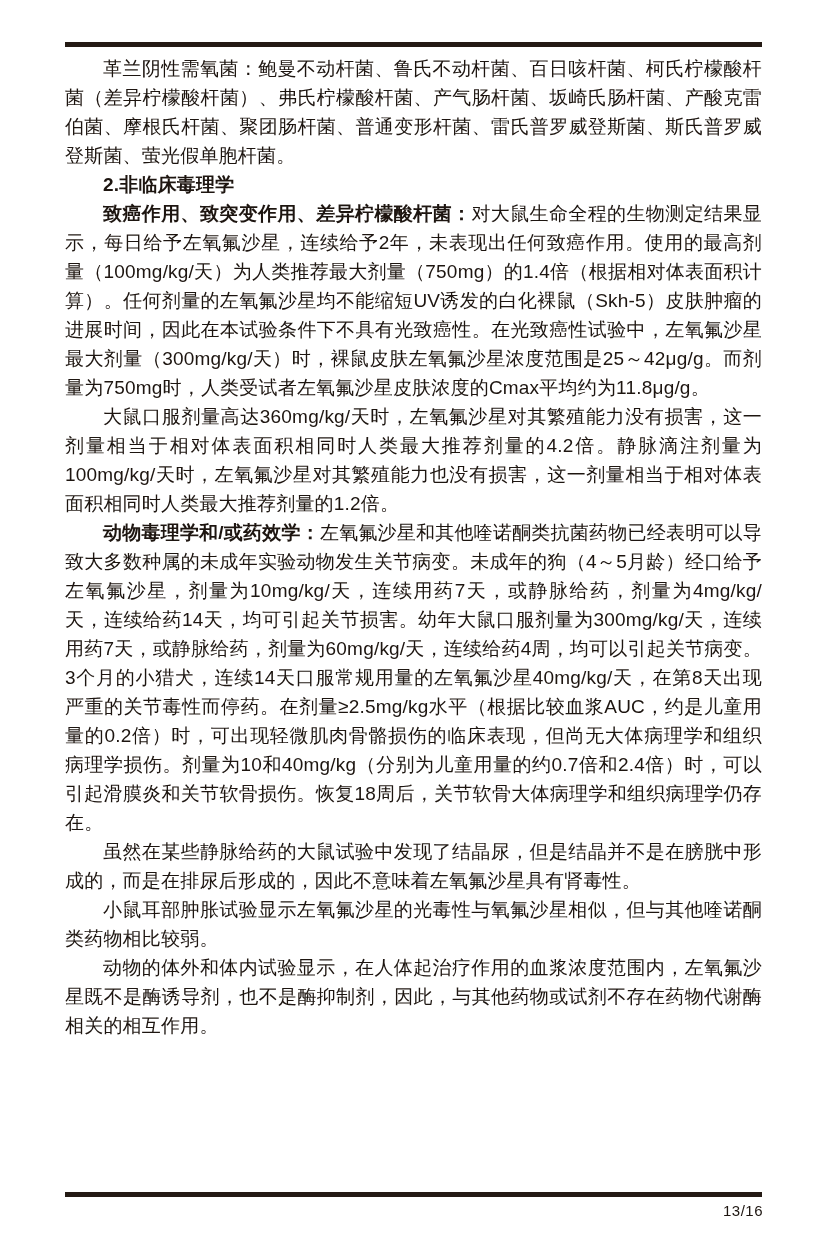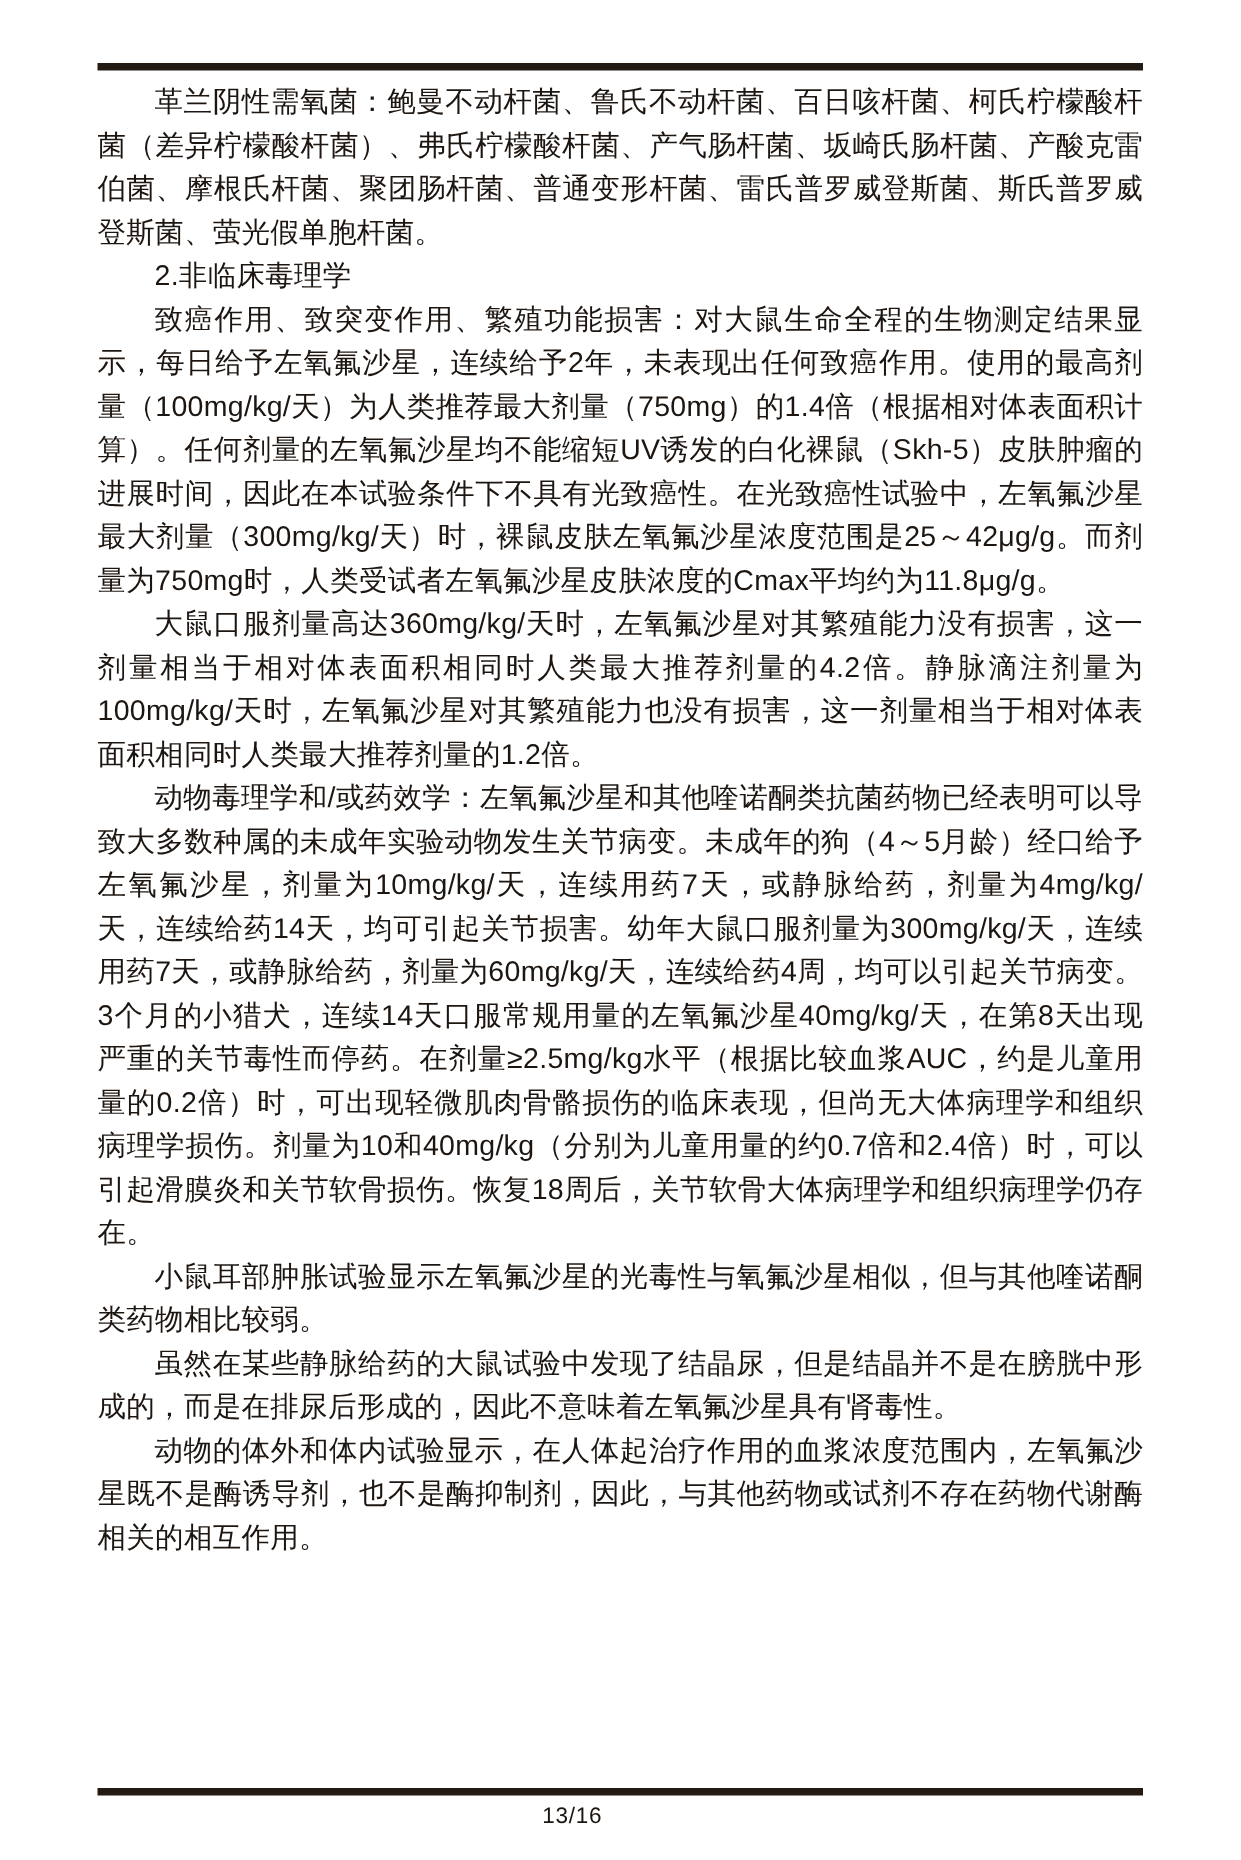--- a/index.html
+++ b/index.html
@@ -33,47 +33,47 @@
     color: #1d1510;
     font-size: 19px;
     line-height: 29px;
     letter-spacing: 0.2px;
     text-align: justify;
   }
   .para {
     margin: 0;
     text-indent: 2em;
   }
-  .bold, .lead { font-weight: normal; }
+  .bold, .lead { font-weight: bold; }
   .page-number {
     position: absolute;
     left: 0;
     top: 1202px;
     width: 100%;
-    text-align: center;
+    text-align: right;
     font-size: 15px;
     color: #1d1510;
     letter-spacing: 0.5px;
   }
 </style>
 </head>
 <body>
 
 <div class="page">
 
   <div class="rule top"></div>
 
   <div class="content">
     <p class="para"><span>革兰阴性需氧菌：鲍曼不动杆菌、鲁氏不动杆菌、百日咳杆菌、柯氏柠檬酸杆菌（差异柠檬酸杆菌）、弗氏柠檬酸杆菌、产气肠杆菌、坂崎氏肠杆菌、产酸克雷伯菌、摩根氏杆菌、聚团肠杆菌、普通变形杆菌、雷氏普罗威登斯菌、斯氏普罗威登斯菌、萤光假单胞杆菌。</span></p>
     <p class="para bold"><span>2.非临床毒理学</span></p>
-    <p class="para"><b class="lead">致癌作用、致突变作用、繁殖功能损害：</b><span>对大鼠生命全程的生物测定结果显示，每日给予左氧氟沙星，连续给予2年，未表现出任何致癌作用。使用的最高剂量（100mg/kg/天）为人类推荐最大剂量（750mg）的1.4倍（根据相对体表面积计算）。任何剂量的左氧氟沙星均不能缩短UV诱发的白化裸鼠（Skh-5）皮肤肿瘤的进展时间，因此在本试验条件下不具有光致癌性。在光致癌性试验中，左氧氟沙星最大剂量（300mg/kg/天）时，裸鼠皮肤左氧氟沙星浓度范围是25～42μg/g。而剂量为750mg时，人类受试者左氧氟沙星皮肤浓度的Cmax平均约为11.8μg/g。</span></p>
+    <p class="para"><b class="lead">致癌作用、致突变作用、差异柠檬酸杆菌：</b><span>对大鼠生命全程的生物测定结果显示，每日给予左氧氟沙星，连续给予2年，未表现出任何致癌作用。使用的最高剂量（100mg/kg/天）为人类推荐最大剂量（750mg）的1.4倍（根据相对体表面积计算）。任何剂量的左氧氟沙星均不能缩短UV诱发的白化裸鼠（Skh-5）皮肤肿瘤的进展时间，因此在本试验条件下不具有光致癌性。在光致癌性试验中，左氧氟沙星最大剂量（300mg/kg/天）时，裸鼠皮肤左氧氟沙星浓度范围是25～42μg/g。而剂量为750mg时，人类受试者左氧氟沙星皮肤浓度的Cmax平均约为11.8μg/g。</span></p>
     <p class="para"><span>大鼠口服剂量高达360mg/kg/天时，左氧氟沙星对其繁殖能力没有损害，这一剂量相当于相对体表面积相同时人类最大推荐剂量的4.2倍。静脉滴注剂量为100mg/kg/天时，左氧氟沙星对其繁殖能力也没有损害，这一剂量相当于相对体表面积相同时人类最大推荐剂量的1.2倍。</span></p>
     <p class="para"><b class="lead">动物毒理学和/或药效学：</b><span>左氧氟沙星和其他喹诺酮类抗菌药物已经表明可以导致大多数种属的未成年实验动物发生关节病变。未成年的狗（4～5月龄）经口给予左氧氟沙星，剂量为10mg/kg/天，连续用药7天，或静脉给药，剂量为4mg/kg/天，连续给药14天，均可引起关节损害。幼年大鼠口服剂量为300mg/kg/天，连续用药7天，或静脉给药，剂量为60mg/kg/天，连续给药4周，均可以引起关节病变。3个月的小猎犬，连续14天口服常规用量的左氧氟沙星40mg/kg/天，在第8天出现严重的关节毒性而停药。在剂量≥2.5mg/kg水平（根据比较血浆AUC，约是儿童用量的0.2倍）时，可出现轻微肌肉骨骼损伤的临床表现，但尚无大体病理学和组织病理学损伤。剂量为10和40mg/kg（分别为儿童用量的约0.7倍和2.4倍）时，可以引起滑膜炎和关节软骨损伤。恢复18周后，关节软骨大体病理学和组织病理学仍存在。</span></p>
+    <p class="para"><span>虽然在某些静脉给药的大鼠试验中发现了结晶尿，但是结晶并不是在膀胱中形成的，而是在排尿后形成的，因此不意味着左氧氟沙星具有肾毒性。</span></p>
     <p class="para"><span>小鼠耳部肿胀试验显示左氧氟沙星的光毒性与氧氟沙星相似，但与其他喹诺酮类药物相比较弱。</span></p>
-    <p class="para"><span>虽然在某些静脉给药的大鼠试验中发现了结晶尿，但是结晶并不是在膀胱中形成的，而是在排尿后形成的，因此不意味着左氧氟沙星具有肾毒性。</span></p>
     <p class="para"><span>动物的体外和体内试验显示，在人体起治疗作用的血浆浓度范围内，左氧氟沙星既不是酶诱导剂，也不是酶抑制剂，因此，与其他药物或试剂不存在药物代谢酶相关的相互作用。</span></p>
 
   </div>
 
   <div class="rule bottom"></div>
 
   <div class="page-number">13/16</div>
 
 </div>
 

